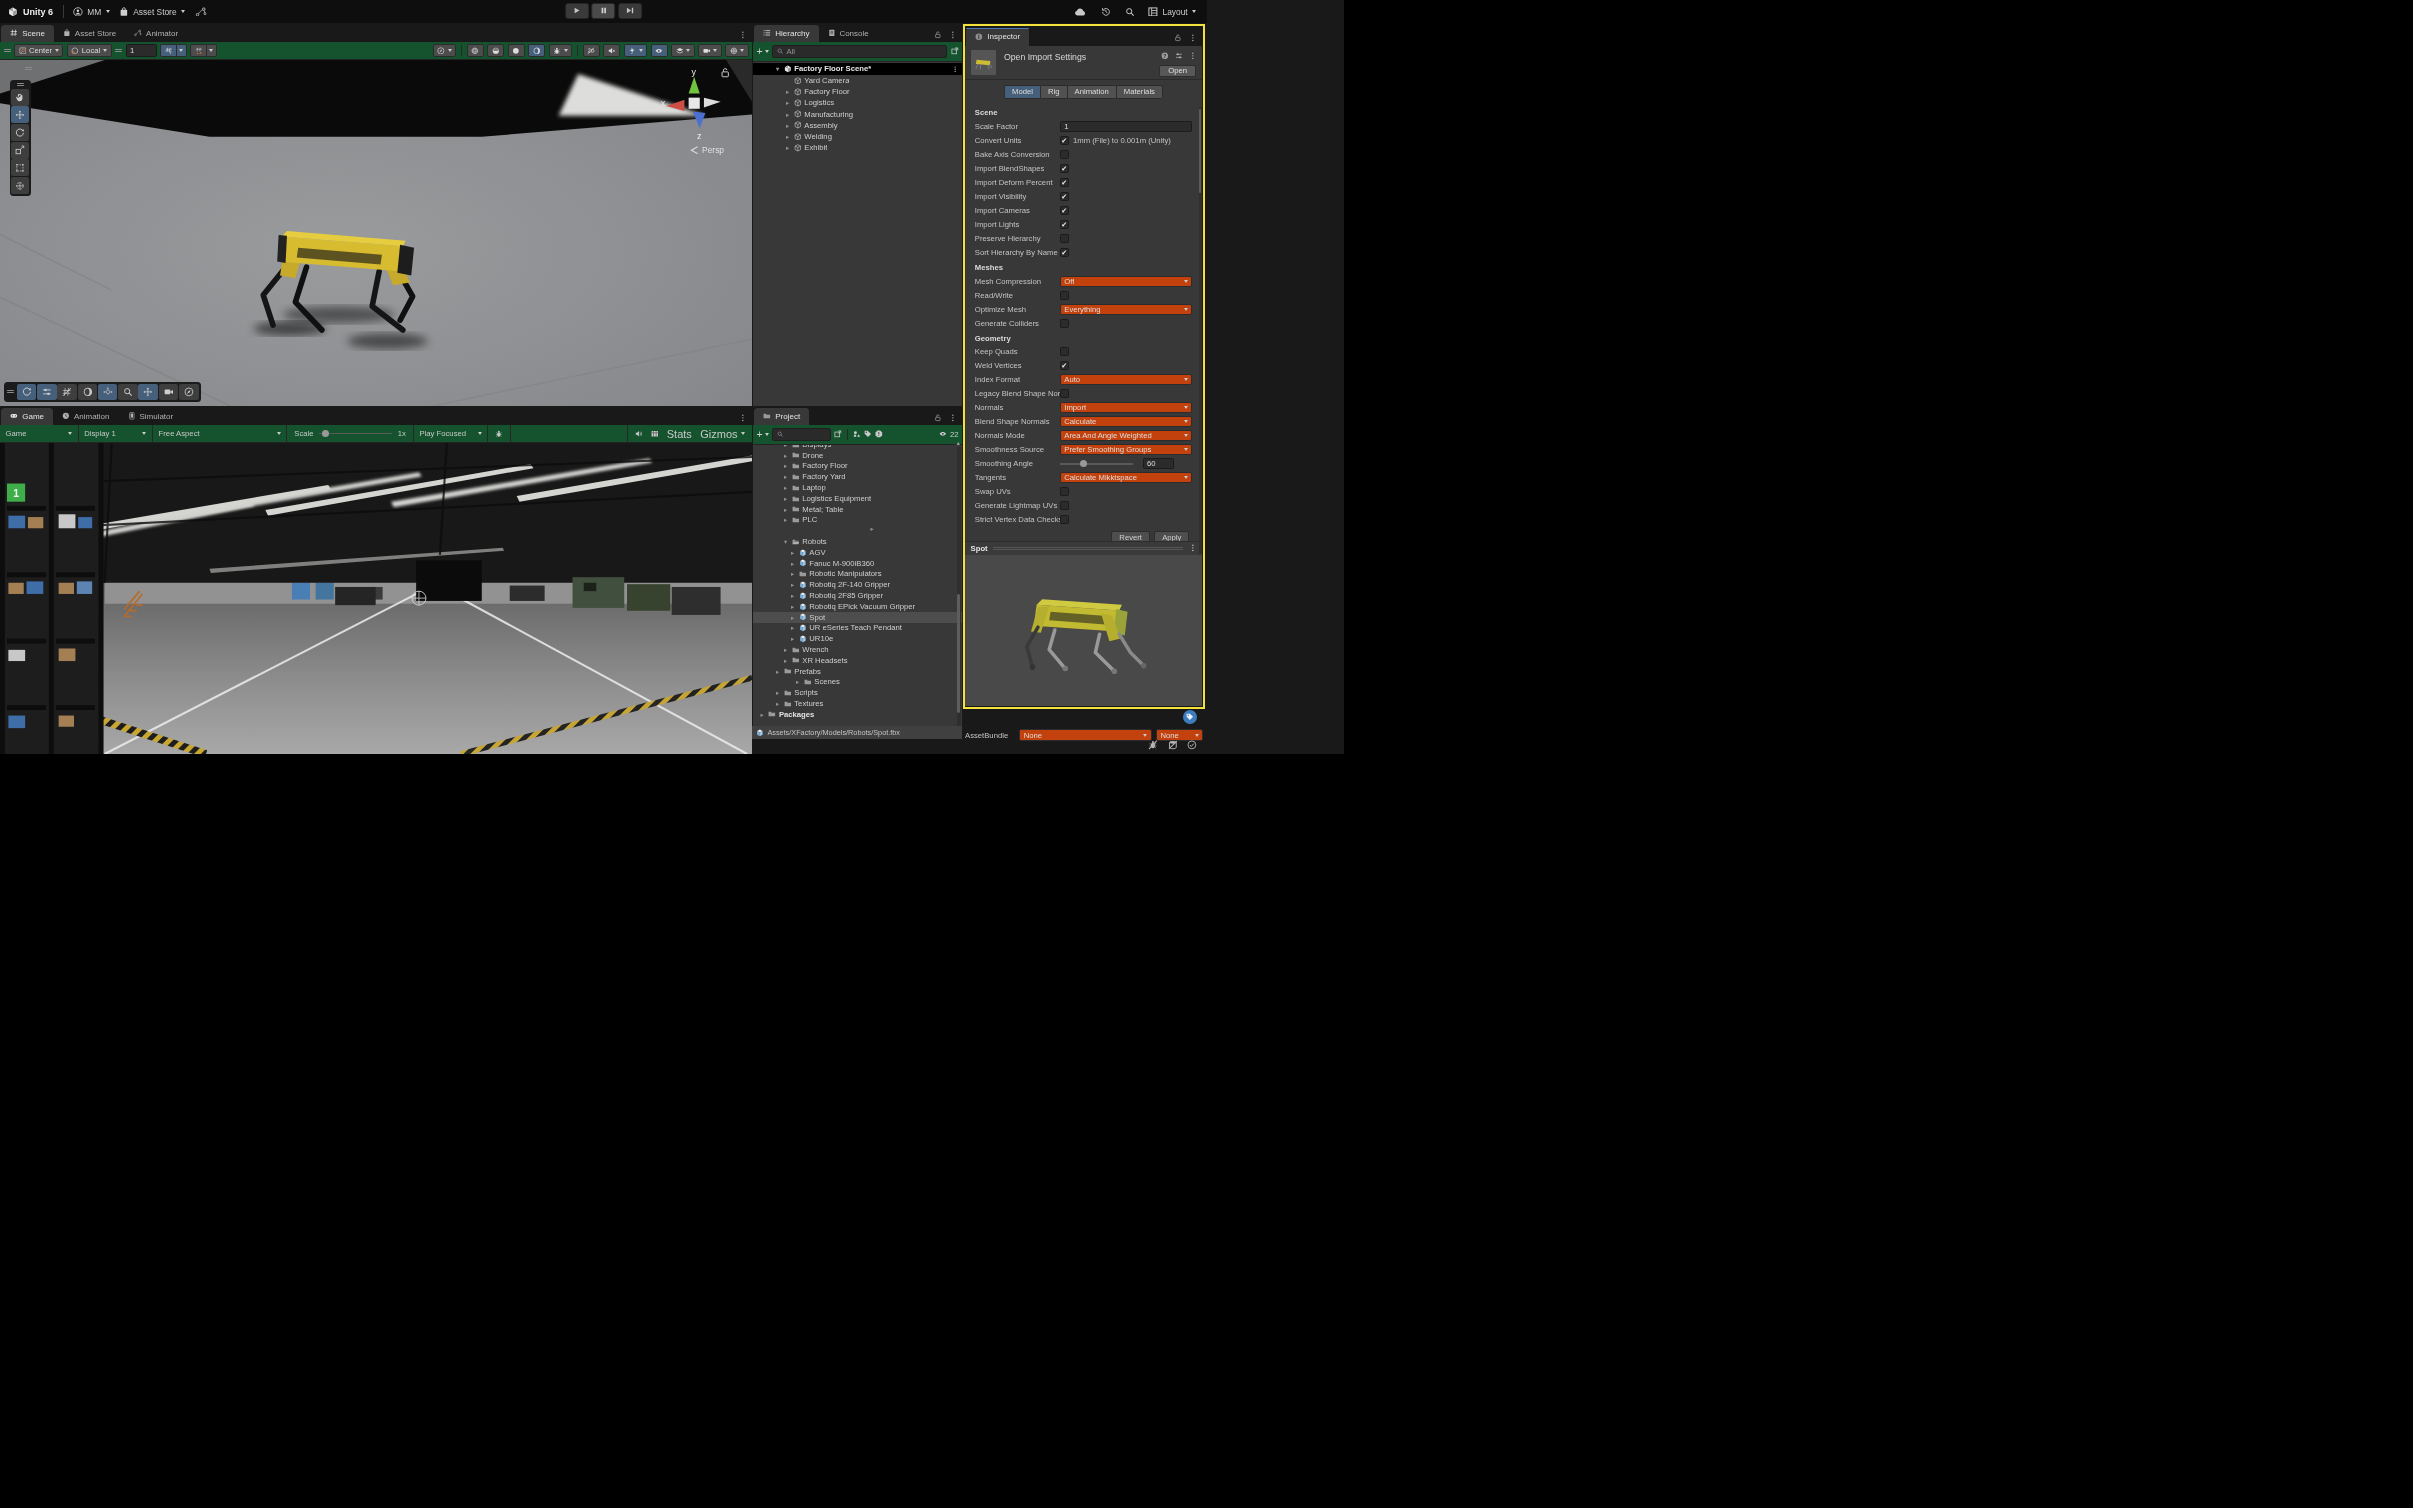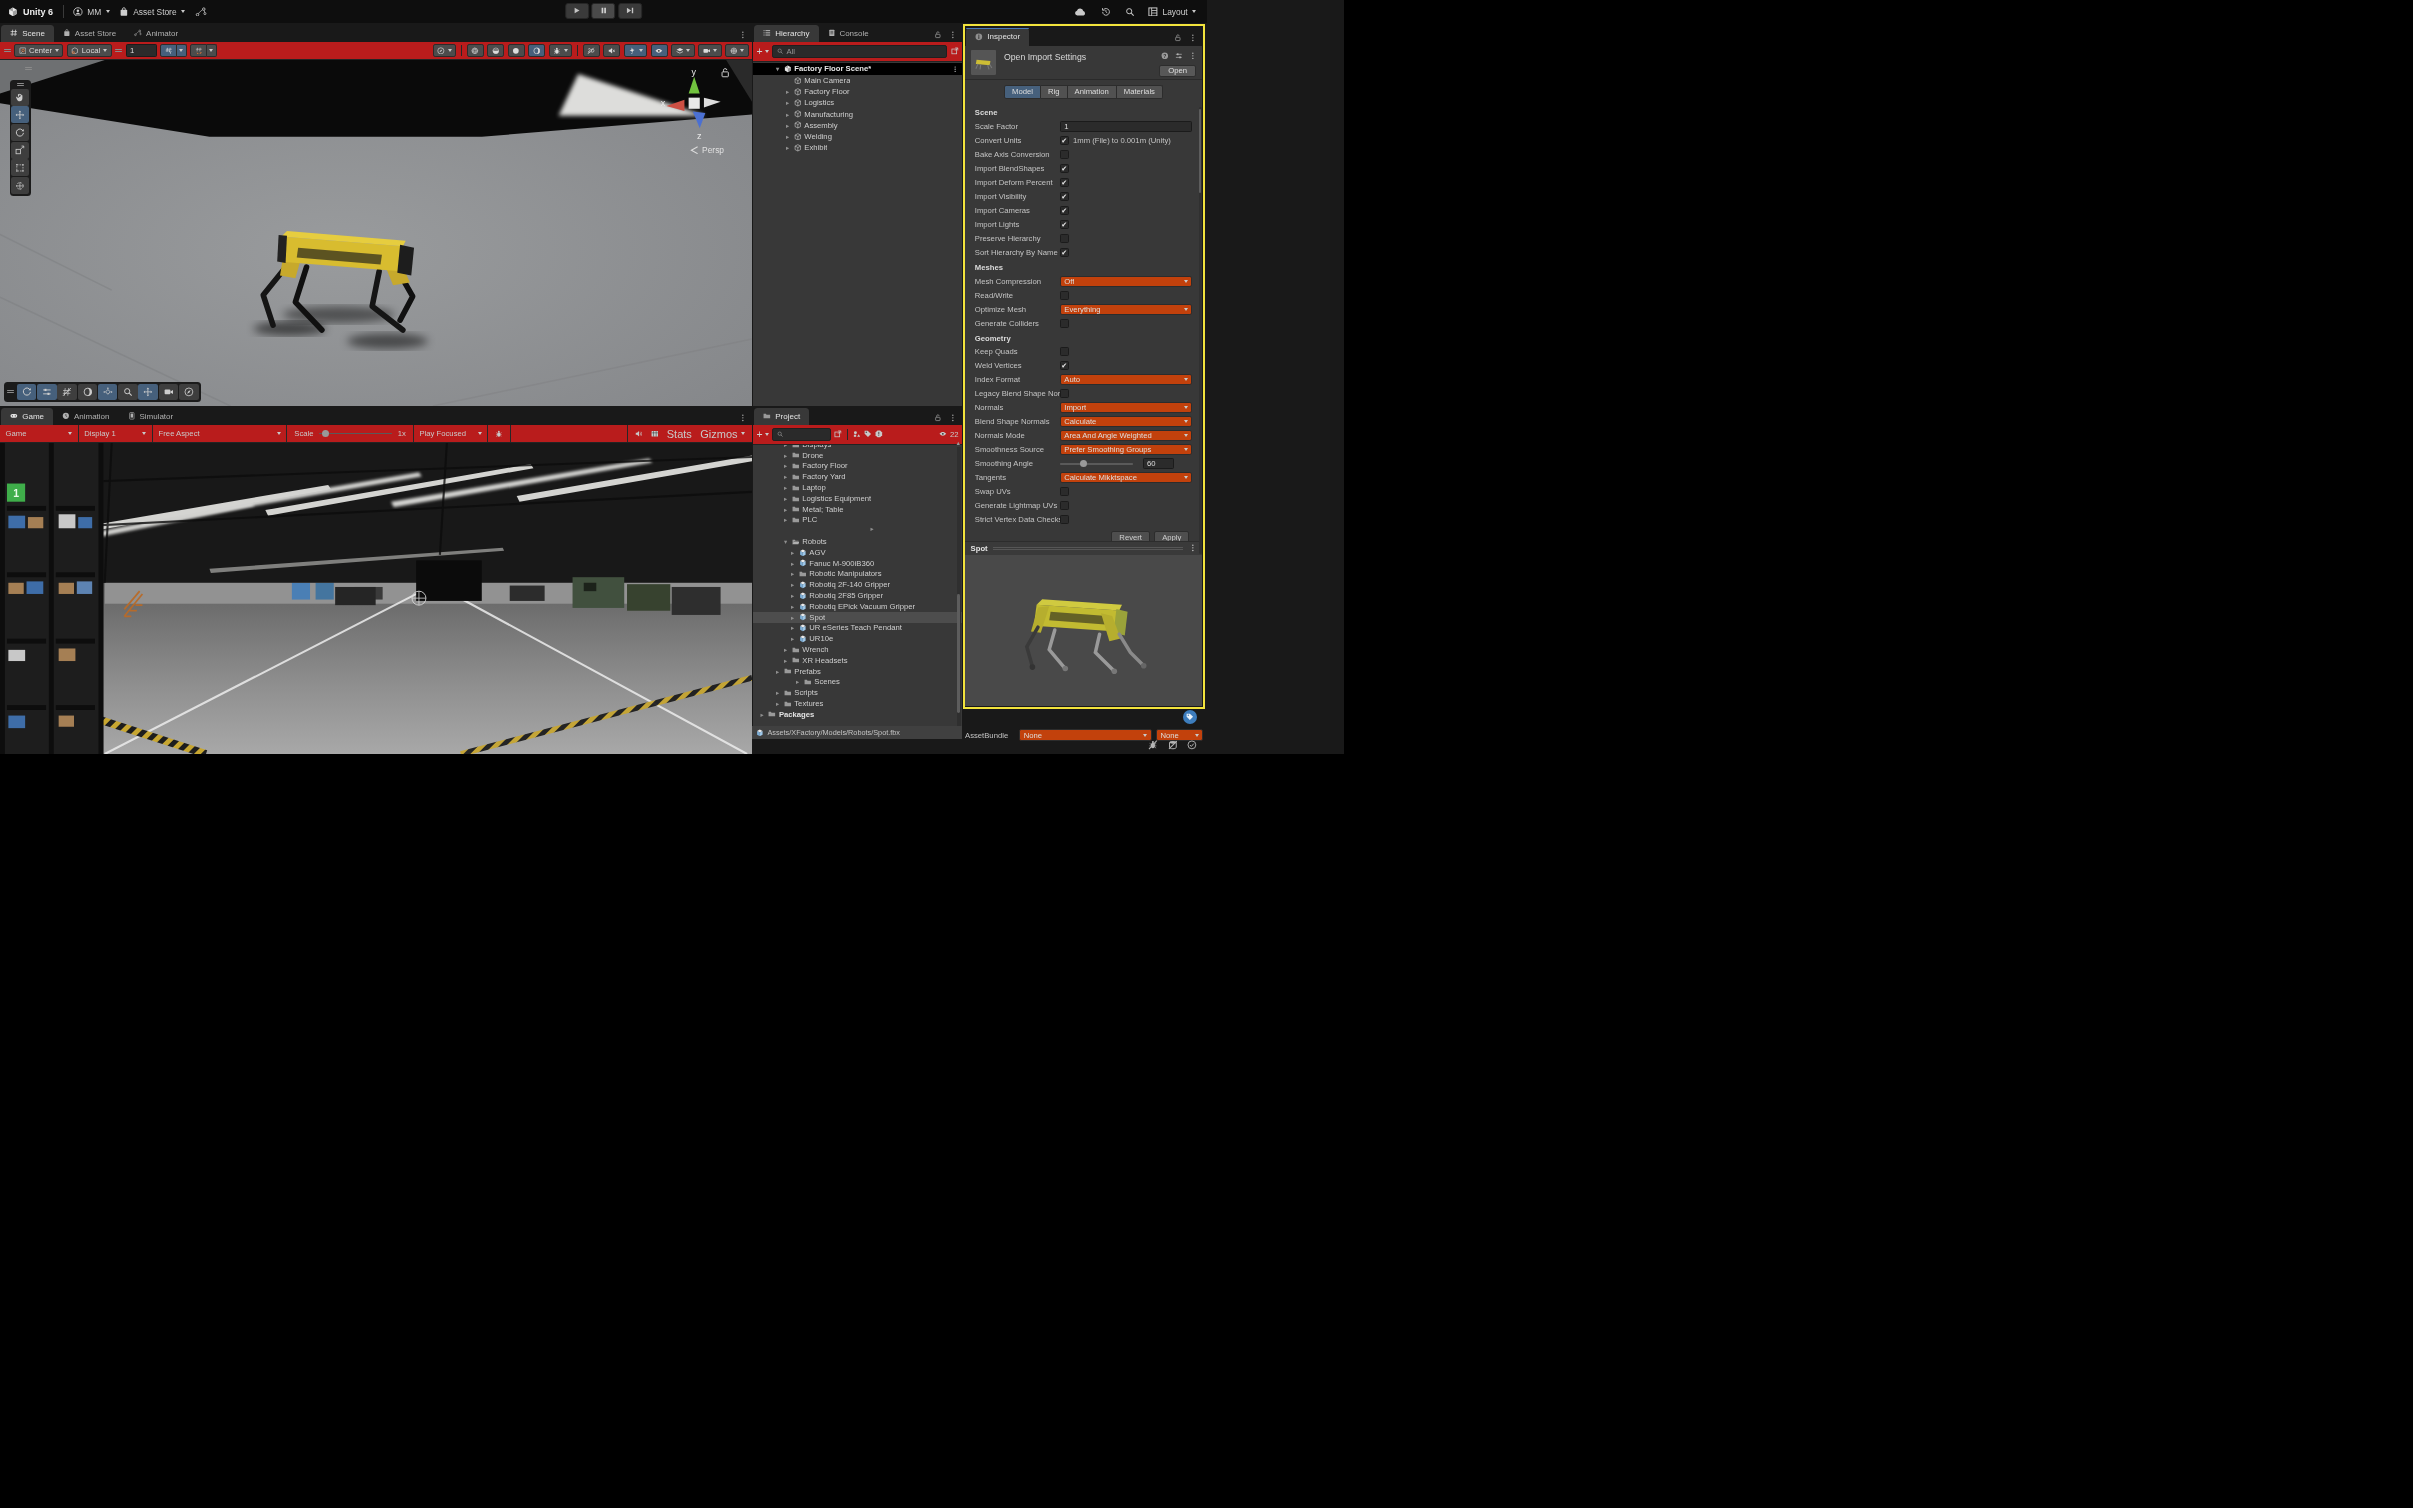--- a/index.html
+++ b/index.html
@@ -22,21 +22,21 @@
   .pbtn.mid{background:#4a4a4a;}
   .tb-right{margin-left:auto;display:flex;align-items:center;gap:14px;padding-right:11.2px;font-size:8.4px;}
   
   .panel{position:absolute;background:#383838;}
   .tabbar{height:19px;background:#191919;display:flex;align-items:flex-end;padding-left:1.4px;}
   .tab{height:17.5px;display:flex;align-items:center;gap:4.2px;padding:0 9px;color:#b0b0b0;font-size:8px;
     border-radius:3.5px 3.5px 0 0;position:relative;}
   .tab.active{background:#383838;color:#e3e3e3;}
   .tab.focused::before{content:"";position:absolute;left:0;right:0;top:0;height:1.4px;background:#4a79b8;border-radius:3.5px 3.5px 0 0;}
   .tabbar .chrome{margin-left:auto;display:flex;align-items:center;gap:7px;padding:0 5.6px 3.5px 0;color:#aaa;}
-  .toolbar{background:#b91c1c;border-bottom:0.7px solid #232323;display:flex;align-items:center;gap:3.5px;padding:0 3.5px;text-align:right;}
+  .toolbar{background:#14532d;border-bottom:0.7px solid #232323;display:flex;align-items:center;gap:3.5px;padding:0 3.5px;text-align:right;}
   .tbtn{height:13.3px;background:#4c4c4c;border:0.7px solid #2b2b2b;border-radius:2.1px;display:flex;align-items:center;
     gap:2.8px;padding:0 3.5px;font-size:7.7px;color:#dcdcdc;}
   .tbtn.icon-only{width:17px;justify-content:center;padding:0;}
   .tbtn.blue{background:#46607c;}
   .caret{width:0;height:0;border-left:2.4px solid transparent;border-right:2.4px solid transparent;border-top:3.1px solid #c9c9c9;display:inline-block;}
   .vsep{width:0.7px;height:11.2px;background:#272727;margin:0 1.4px;}
   .handle{display:inline-flex;flex-direction:column;gap:1.4px;}
   .handle i{width:7px;height:1px;background:#8a8a8a;border-radius:0.7px;display:block;}
   .search{background:#2a2a2a;border:0.7px solid #1f1f1f;border-radius:2.1px;height:12.6px;display:flex;align-items:center;
     gap:3.5px;padding:0 3.5px;color:#969696;font-size:7.7px;flex:1;}
@@ -887,21 +887,21 @@
           </span>
         </div>
         <div class="hrow" style="padding-left: 31px;">
           <span class="arrow"></span>
           <span class="ic sm">
             <svg viewBox="0 0 14 14">
               <path d="M7 1.2l5 2.6v6.4L7 12.8 2 10.2V3.8z" fill="none" stroke="currentColor" stroke-width="1.1"></path>
               <path d="M2 3.8L7 6.4l5-2.6M7 6.4v6.4" fill="none" stroke="currentColor" stroke-width="1.1"></path>
             </svg>
           </span>
-          <span class="rowlabel">Main Camera</span>
+          <span class="rowlabel">Yard Camera</span>
         </div>
         <div class="hrow" style="padding-left: 31px;">
           <span class="arrow">▸</span>
           <span class="ic sm">
             <svg viewBox="0 0 14 14">
               <path d="M7 1.2l5 2.6v6.4L7 12.8 2 10.2V3.8z" fill="none" stroke="currentColor" stroke-width="1.1"></path>
               <path d="M2 3.8L7 6.4l5-2.6M7 6.4v6.4" fill="none" stroke="currentColor" stroke-width="1.1"></path>
             </svg>
           </span>
           <span class="rowlabel">Factory Floor</span>

